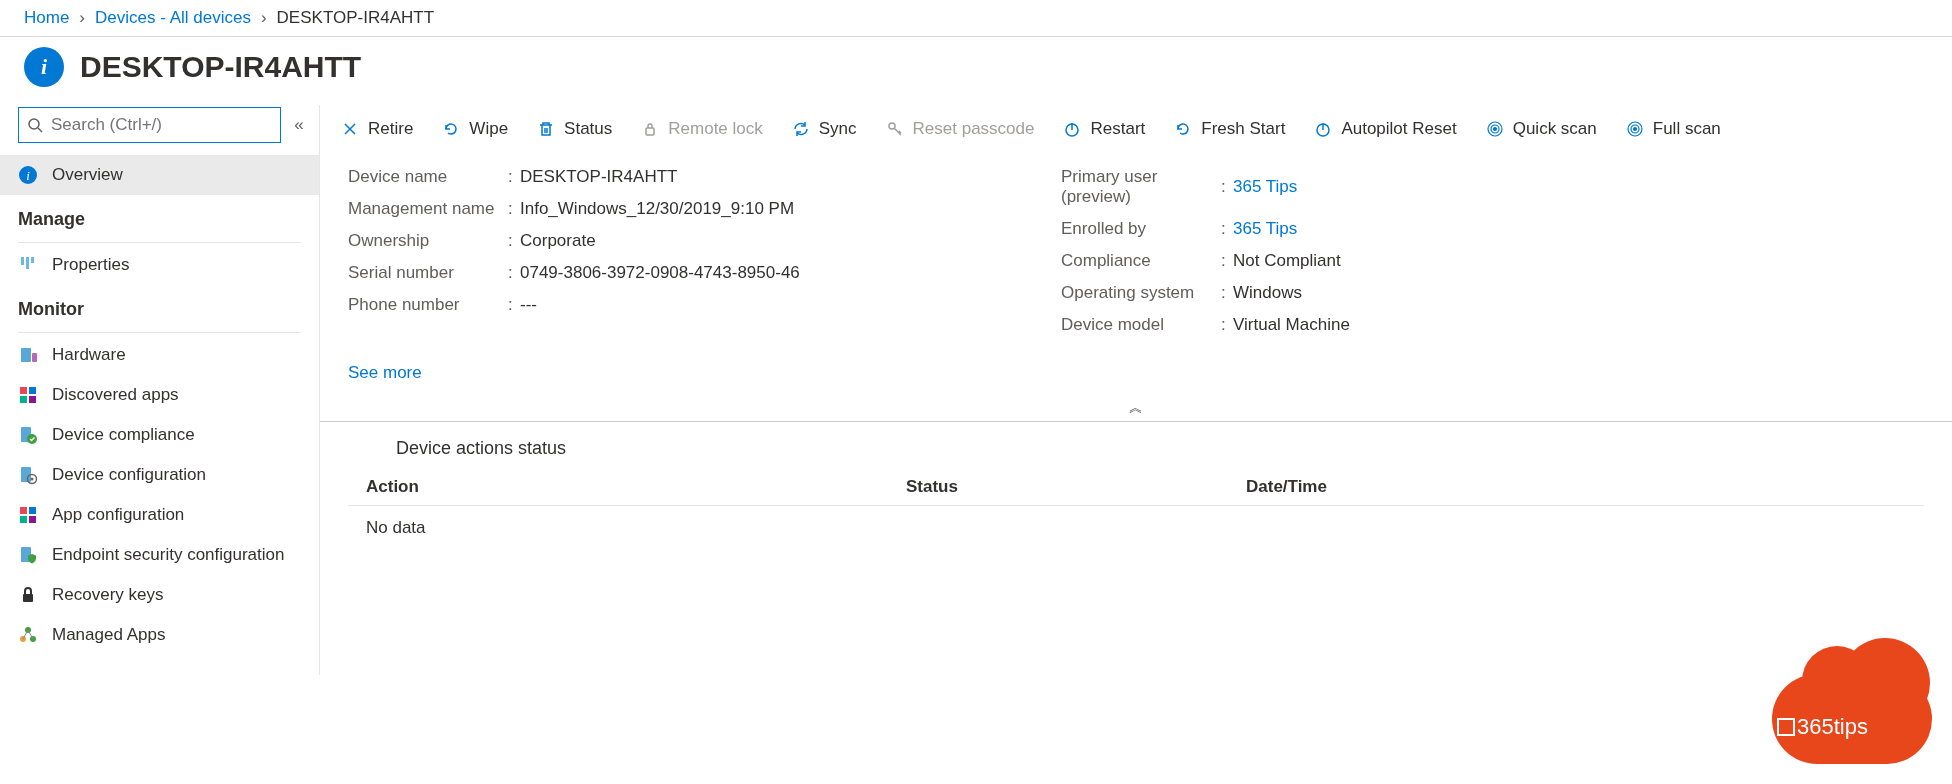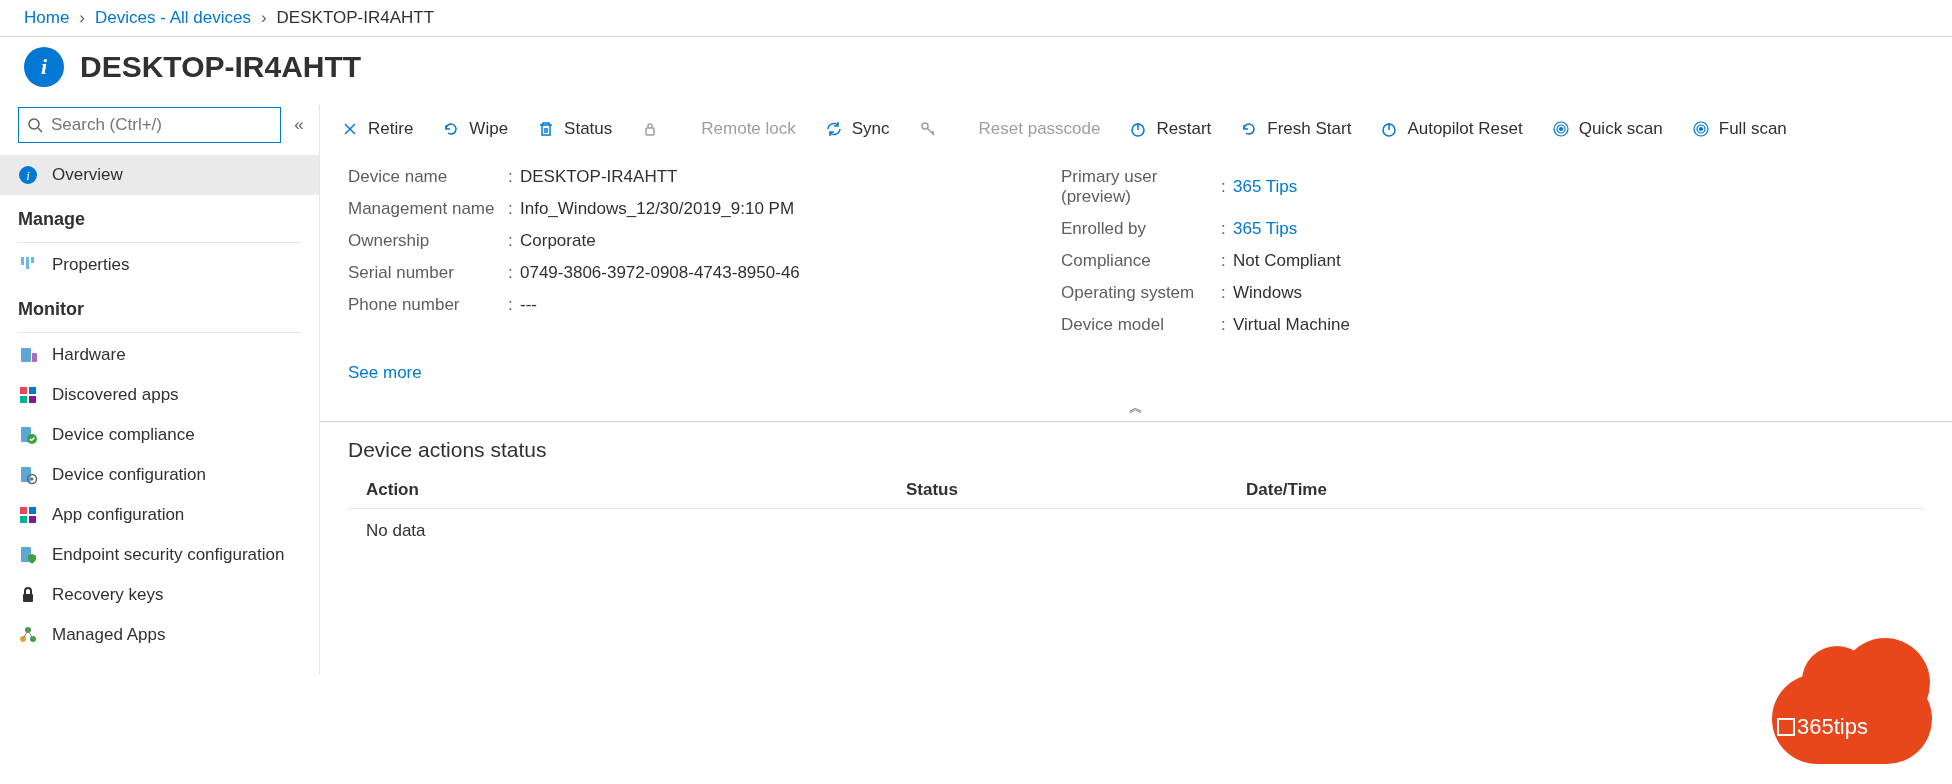--- a/index.html
+++ b/index.html
@@ -25,41 +25,41 @@
 
 .nav-item { display:flex; align-items:center; padding: 10px 18px; font-size:17px; cursor:pointer;}
 .nav-item.active { background:#eaeaea; }
 .nav-item .nav-icon { width:20px; height:20px; margin-right:14px; display:flex;align-items:center;justify-content:center;}
 .nav-section-header { padding: 14px 18px 6px 18px; font-size:18px; font-weight:700; color:#323130; }
 .nav-divider { border:none; border-top:1px solid #e5e5e5; margin: 6px 18px 2px 18px; }
 
 .main { flex:1; padding:0; }
 .toolbar { display:flex; align-items:center; padding: 10px 8px; gap: 4px; text-align: center; }
 .tb-btn { display:flex; align-items:center; padding:4px 12px; font-size:17px; color:#323130; cursor:pointer; white-space:nowrap;}
-.tb-btn.disabled { color:#a19f9d; cursor:default;gap:33px;}
+.tb-btn.disabled { color:#a19f9d; cursor:default;}
 .tb-btn .tb-icon { width:20px; height:20px; margin-right:8px; display:flex;align-items:center;justify-content:center;}
 .tb-btn .tb-icon svg { width:20px; height:20px; }
 .tb-btn:not(.disabled) .tb-icon { color:#0078d4; }
 .tb-btn.disabled .tb-icon { color:#a19f9d; }
 
 .details-block { padding: 8px 28px 12px 28px; position:relative; }
 .details-grid { display:flex;gap:23px; }
 .details-col { flex:0 0 auto; }
 .details-col.left { width:690px; }
 .details-row { display:flex; align-items:center; padding: 6px 0; font-size:17px;}
 .details-label { width:160px; color:#605e5c; }
 .details-colon { width:12px; color:#605e5c; }
 .details-value { color:#323130; }
 .details-value.link { color:#0078d4; cursor:pointer;}
 .see-more { color:#0078d4; cursor:pointer; margin-top:22px; display:inline-block; font-size:17px;}
 .collapse-arrow { text-align:center; color:#605e5c; font-size:14px; padding:4px; cursor:pointer;}
 .section-divider { border:none; border-top:1px solid #ccc; margin:0 0 0 0;}
 
 .actions-block { padding: 16px 28px; }
-.actions-title { font-size:21px; font-weight:400; margin-bottom:10px; color:#323130;}
+.actions-title { font-size:18px; font-weight:400; margin-bottom:10px; color:#323130;margin-left:48px;}
 .actions-table-header { display:flex; padding:8px 18px; border-bottom:1px solid #e5e5e5;}
 .actions-col { font-size:17px; font-weight:600; }
 .actions-col.action { width:540px; }
 .actions-col.status { width:340px; }
 .actions-col.datetime { flex:1; }
 .actions-body { padding:12px 18px; color:#323130; font-size:17px;}
 
 .logo-badge { position:fixed; bottom:20px; right:20px; }
 .cloud { width:160px; height:90px; background:#e8461b; border-radius:50px; position:relative;}
 .cloud::before { content:""; position:absolute; width:70px; height:70px; background:#e8461b; border-radius:50%; top:-28px; left:30px;}

